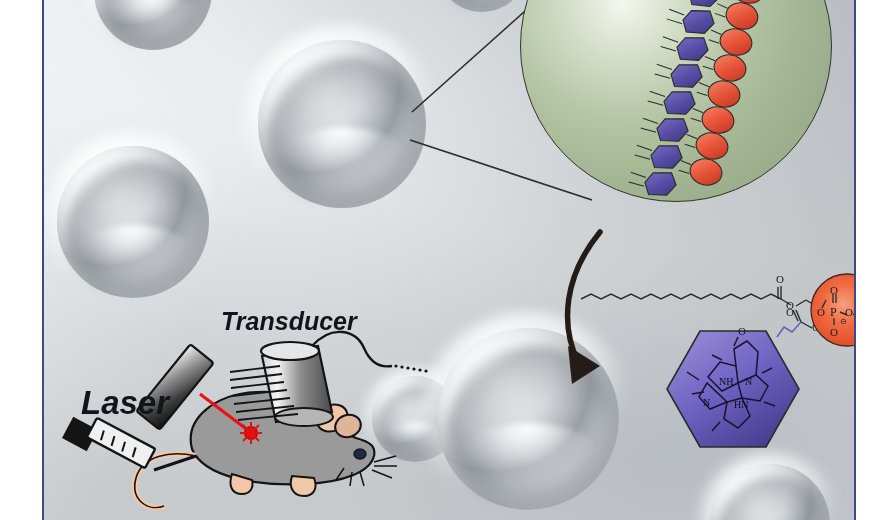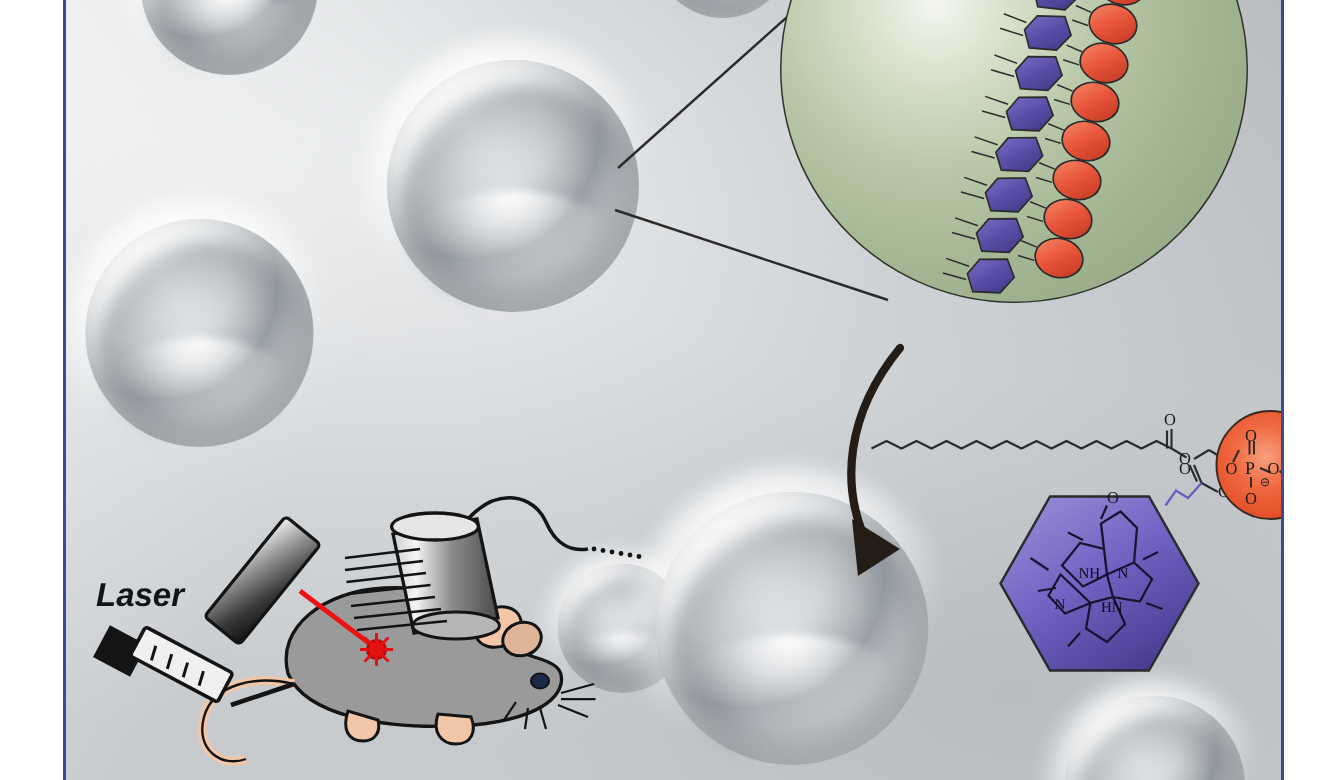--- a/index.html
+++ b/index.html
@@ -60,21 +60,21 @@
     position:absolute;inset:0;border-radius:50%;
     background:radial-gradient(circle at 33% 36%, #f4f7ef 0%, #d9e2cd 16%, #b7c6a6 40%, #a3b592 62%, #98aa88 82%, #90a280 100%);
     border:1.6px solid #2f332c;
   }
 
   
   .lbl{
     position:absolute;font-family:"Liberation Sans",sans-serif;
     font-weight:bold;font-style:italic;color:#111418;white-space:nowrap;
   }
-  #lbl-laser{left:20px;top:390px;font-size:22px;}
+  #lbl-laser{left:37px;top:390px;font-size:33px;}
   #lbl-transducer{left:177px;top:313px;font-size:25px;}
 </style>
 </head>
 <body>
 
 <div id="figure">
   <div id="panel">
 
     <div class="layer">
 
@@ -450,15 +450,16 @@
         <circle cx="352" cy="372" r="1.6"></circle>
           <circle cx="358" cy="373" r="1.6"></circle>
         <circle cx="364" cy="374" r="1.6"></circle>
           <circle cx="370" cy="375" r="1.6"></circle>
         <circle cx="376" cy="376" r="1.6"></circle>
           <circle cx="382" cy="377" r="1.6"></circle>
       </g>
     </svg>
 
     <div class="lbl" id="lbl-laser">Laser</div>
+    <div class="lbl" id="lbl-transducer">Transducer</div>
 
   </div>
 </div>
 
 </body></html>

